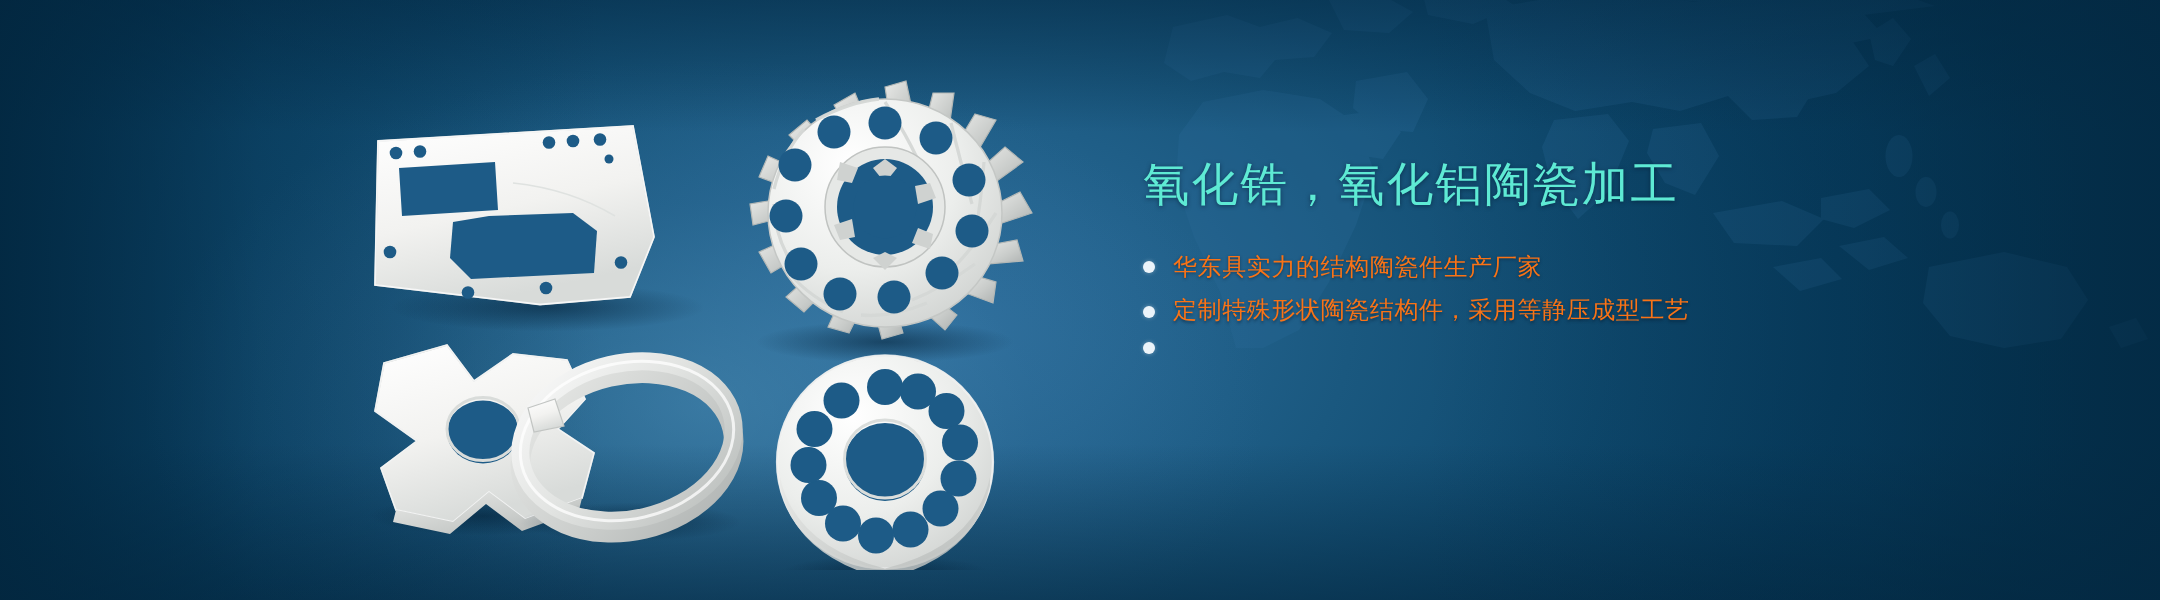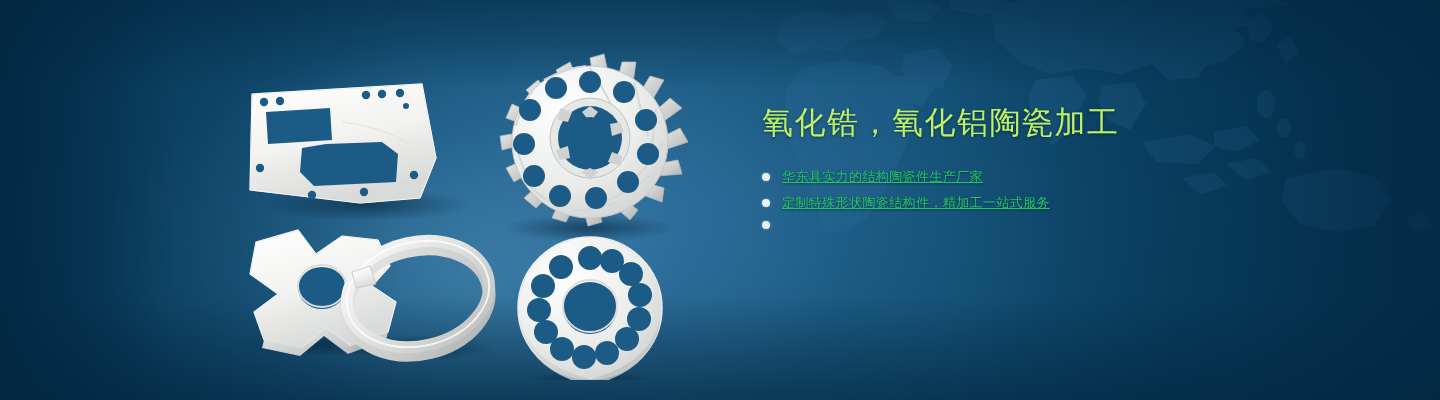--- a/index.html
+++ b/index.html
@@ -26,31 +26,31 @@
     background:
       linear-gradient(to right, rgba(2,38,62,.85) 0%, rgba(2,38,62,.25) 12%, rgba(0,0,0,0) 28%,
                       rgba(0,0,0,0) 66%, rgba(3,42,68,.35) 86%, rgba(3,40,65,.78) 100%),
       linear-gradient(to bottom, rgba(3,40,66,.55) 0%, rgba(0,0,0,0) 22%,
                       rgba(0,0,0,0) 74%, rgba(3,38,62,.6) 100%);
   }
   .bg-map{position:absolute;left:690px;top:-18px;width:760px;height:250px;opacity:.30;}
   
   .copy{position:absolute;left:762px;top:104px;width:640px;}
   .headline{
-    color:#bef264;font-size:31px;line-height:1.25;letter-spacing:1.5px;
+    color:#5eead4;font-size:31px;line-height:1.25;letter-spacing:1.5px;
     font-weight:400;text-shadow:0 1px 3px rgba(0,20,40,.55);margin:0 0 26px 0;white-space:nowrap;
   }
   .bullets{list-style:none;margin:0;padding:0;}
   .bullet{display:flex;align-items:center;margin-bottom:10.5px;}
   .dot{
     width:8px;height:8px;border-radius:50%;background:#ecf4fa;flex:0 0 8px;
     margin-right:12px;box-shadow:0 0 3px rgba(255,255,255,.35);
   }
-  .btxt{color:#22c55e;font-size:13px;letter-spacing:.4px;line-height:1.2;
-        text-shadow:0 1px 2px rgba(0,20,40,.5);white-space:nowrap;text-decoration:underline;}
+  .btxt{color:#f97316;font-size:16px;letter-spacing:.4px;line-height:1.2;
+        text-shadow:0 1px 2px rgba(0,20,40,.5);white-space:nowrap;}
   
   .parts{position:absolute;left:230px;top:40px;width:500px;height:340px;}
   .parts svg{display:block;}
 </style>
 </head>
 <body>
 
 <div class="banner">
 
   <div class="bg-base"></div>
@@ -273,21 +273,21 @@
 
   <div class="copy">
     <h1 class="headline">氧化锆，氧化铝陶瓷加工</h1>
     <ul class="bullets">
       <li class="bullet">
         <span class="dot"></span>
         <span class="btxt">华东具实力的结构陶瓷件生产厂家</span>
       </li>
       <li class="bullet">
         <span class="dot"></span>
-        <span class="btxt">定制特殊形状陶瓷结构件，精加工一站式服务</span>
+        <span class="btxt">定制特殊形状陶瓷结构件，采用等静压成型工艺</span>
       </li>
       <li class="bullet">
         <span class="dot"></span>
       </li>
     </ul>
   </div>
 
 </div>
 
 </body></html>

